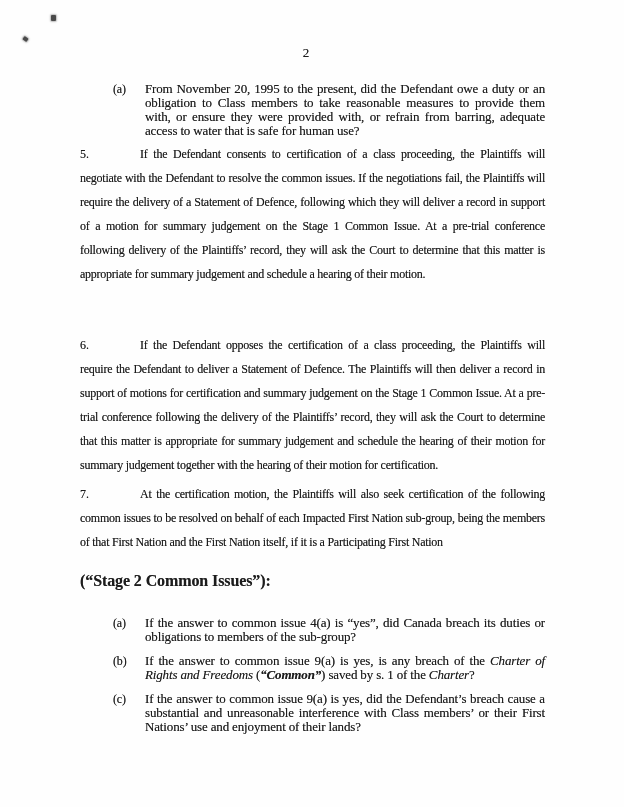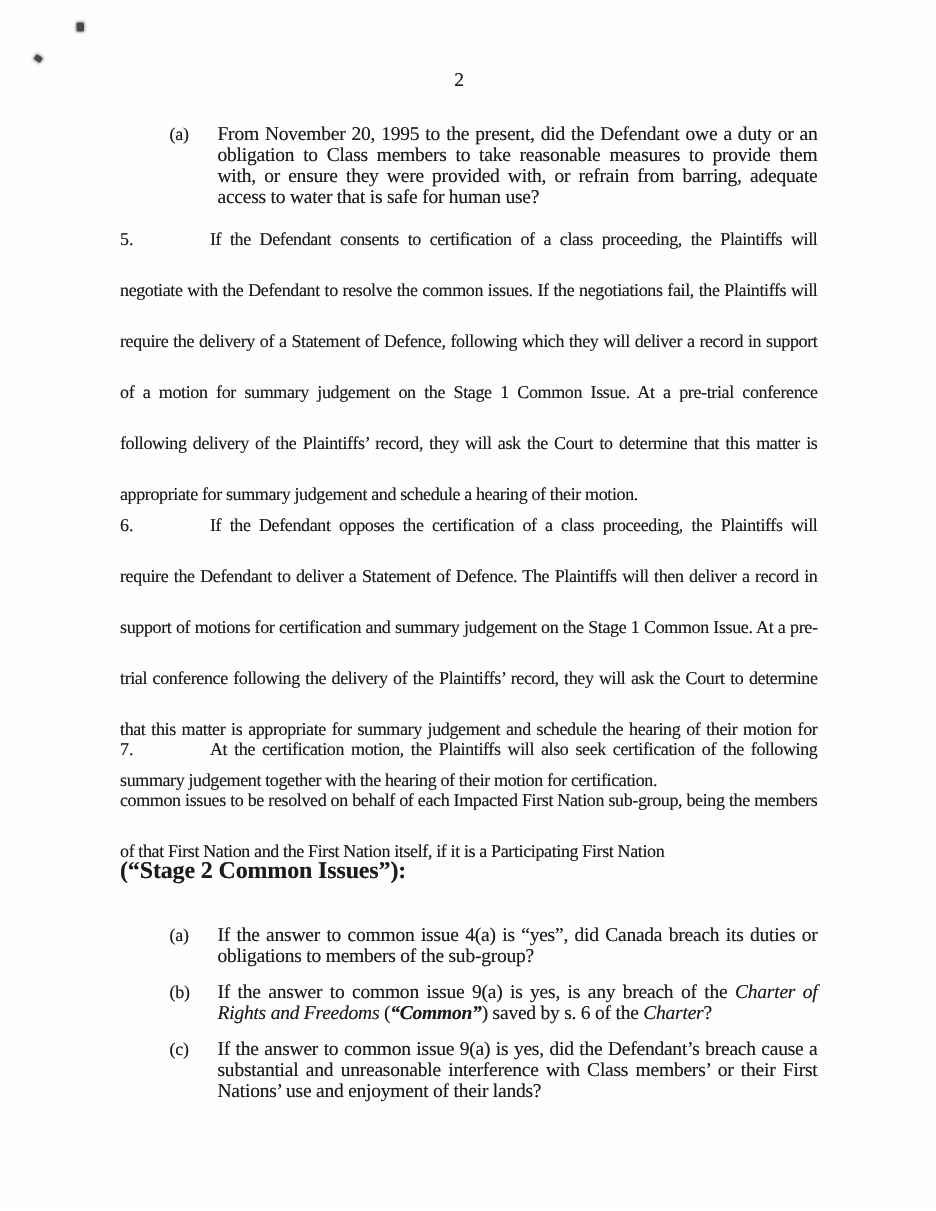--- a/index.html
+++ b/index.html
@@ -36,21 +36,21 @@
   .content {
     position: absolute;
     left: 80px;
     width: 465px;
     top: 0;
   }
   .para {
     position: absolute;
     width: 465px;
     font-size: 12px;
-    line-height: 34px;
+    line-height: 24px;
     letter-spacing: -0.25px;
     text-align: justify;
   }
   .pnum {
     display: inline-block;
     width: 60px;
     letter-spacing: 0;
   }
   .para-5 { top: 142px; }
   .para-6 { top: 333px; }
@@ -116,21 +116,21 @@
 
     <div class="stage2">(“Stage 2 Common Issues”):</div>
 
     <div class="subitem sub-a">
       <span class="slabel">(a)</span>
       <span class="stext"><span>If the answer to common issue 4(a) is “yes”, did Canada breach its duties or obligations to members of the sub-group?</span></span>
     </div>
 
     <div class="subitem sub-b">
       <span class="slabel">(b)</span>
-      <span class="stext"><span>If the answer to common issue 9(a) is yes, is any breach of the </span><span class="it">Charter of Rights and Freedoms</span><span> (</span><span class="bi">“Common”</span><span>) saved by s. 6 of the </span><span class="it">Charter</span><span>?</span></span>
+      <span class="stext"><span>If the answer to common issue 9(a) is yes, is any breach of the </span><span class="it">Charter of Rights and Freedoms</span><span> (</span><span class="bi">“Common”</span><span>) saved by s. 1 of the </span><span class="it">Charter</span><span>?</span></span>
     </div>
 
     <div class="subitem sub-c">
       <span class="slabel">(c)</span>
       <span class="stext"><span>If the answer to common issue 9(a) is yes, did the Defendant’s breach cause a substantial and unreasonable interference with Class members’ or their First Nations’ use and enjoyment of their lands?</span></span>
     </div>
 
   </div>
 </div>
 

